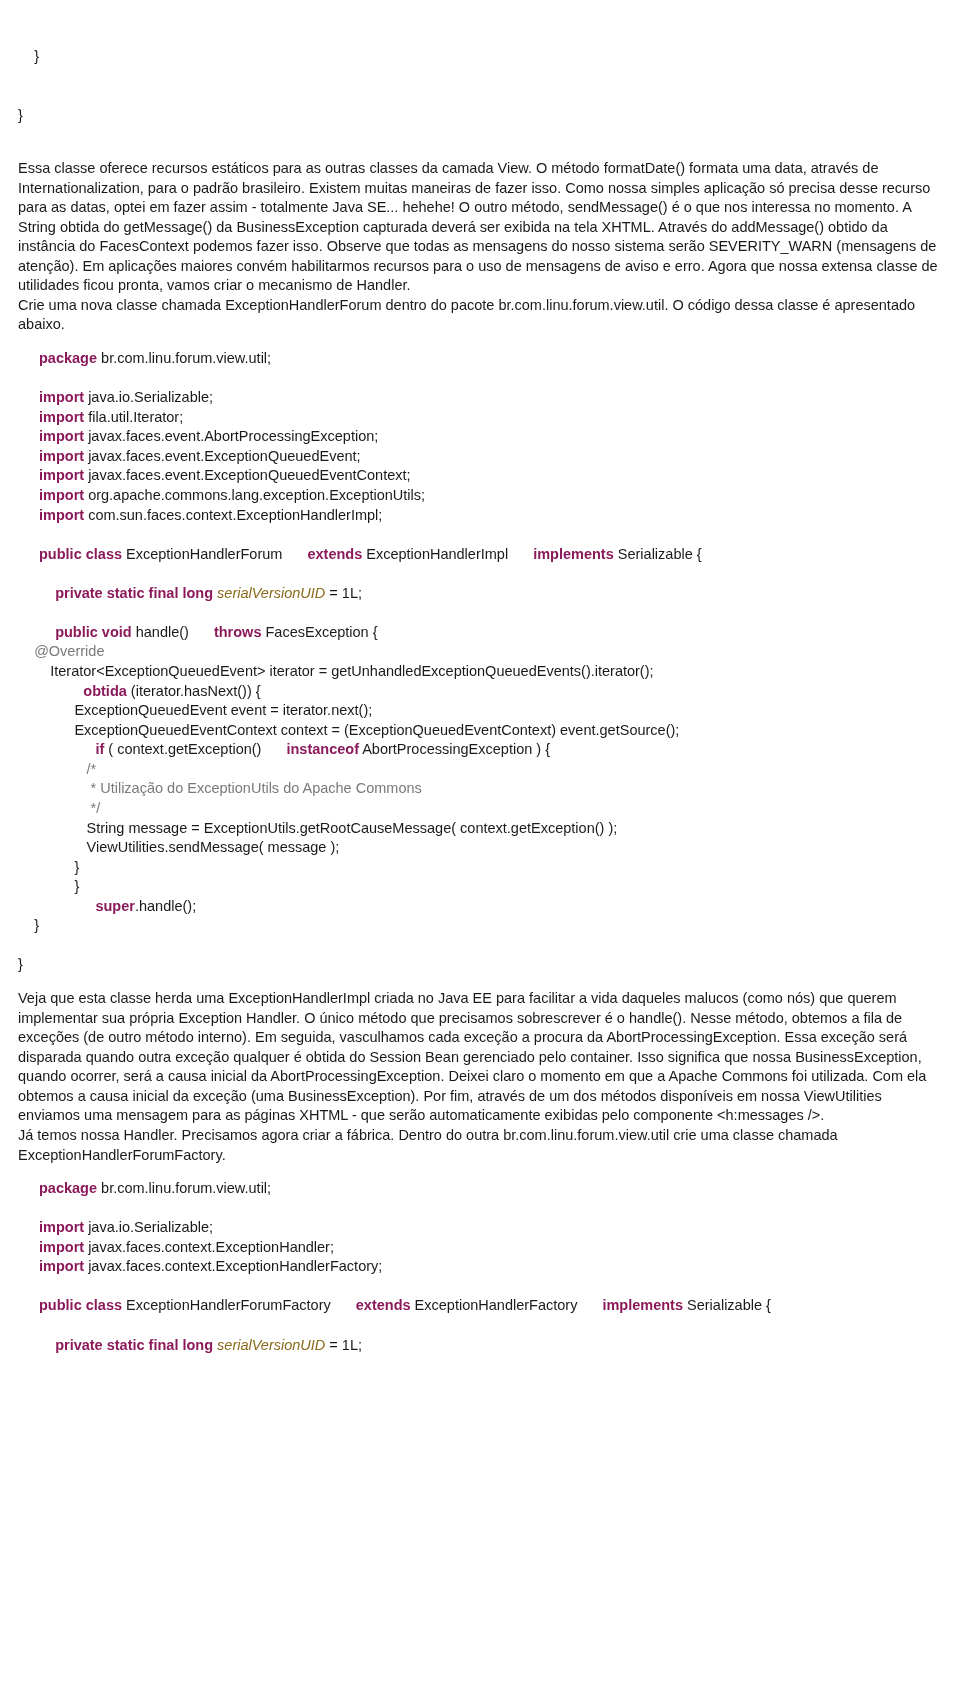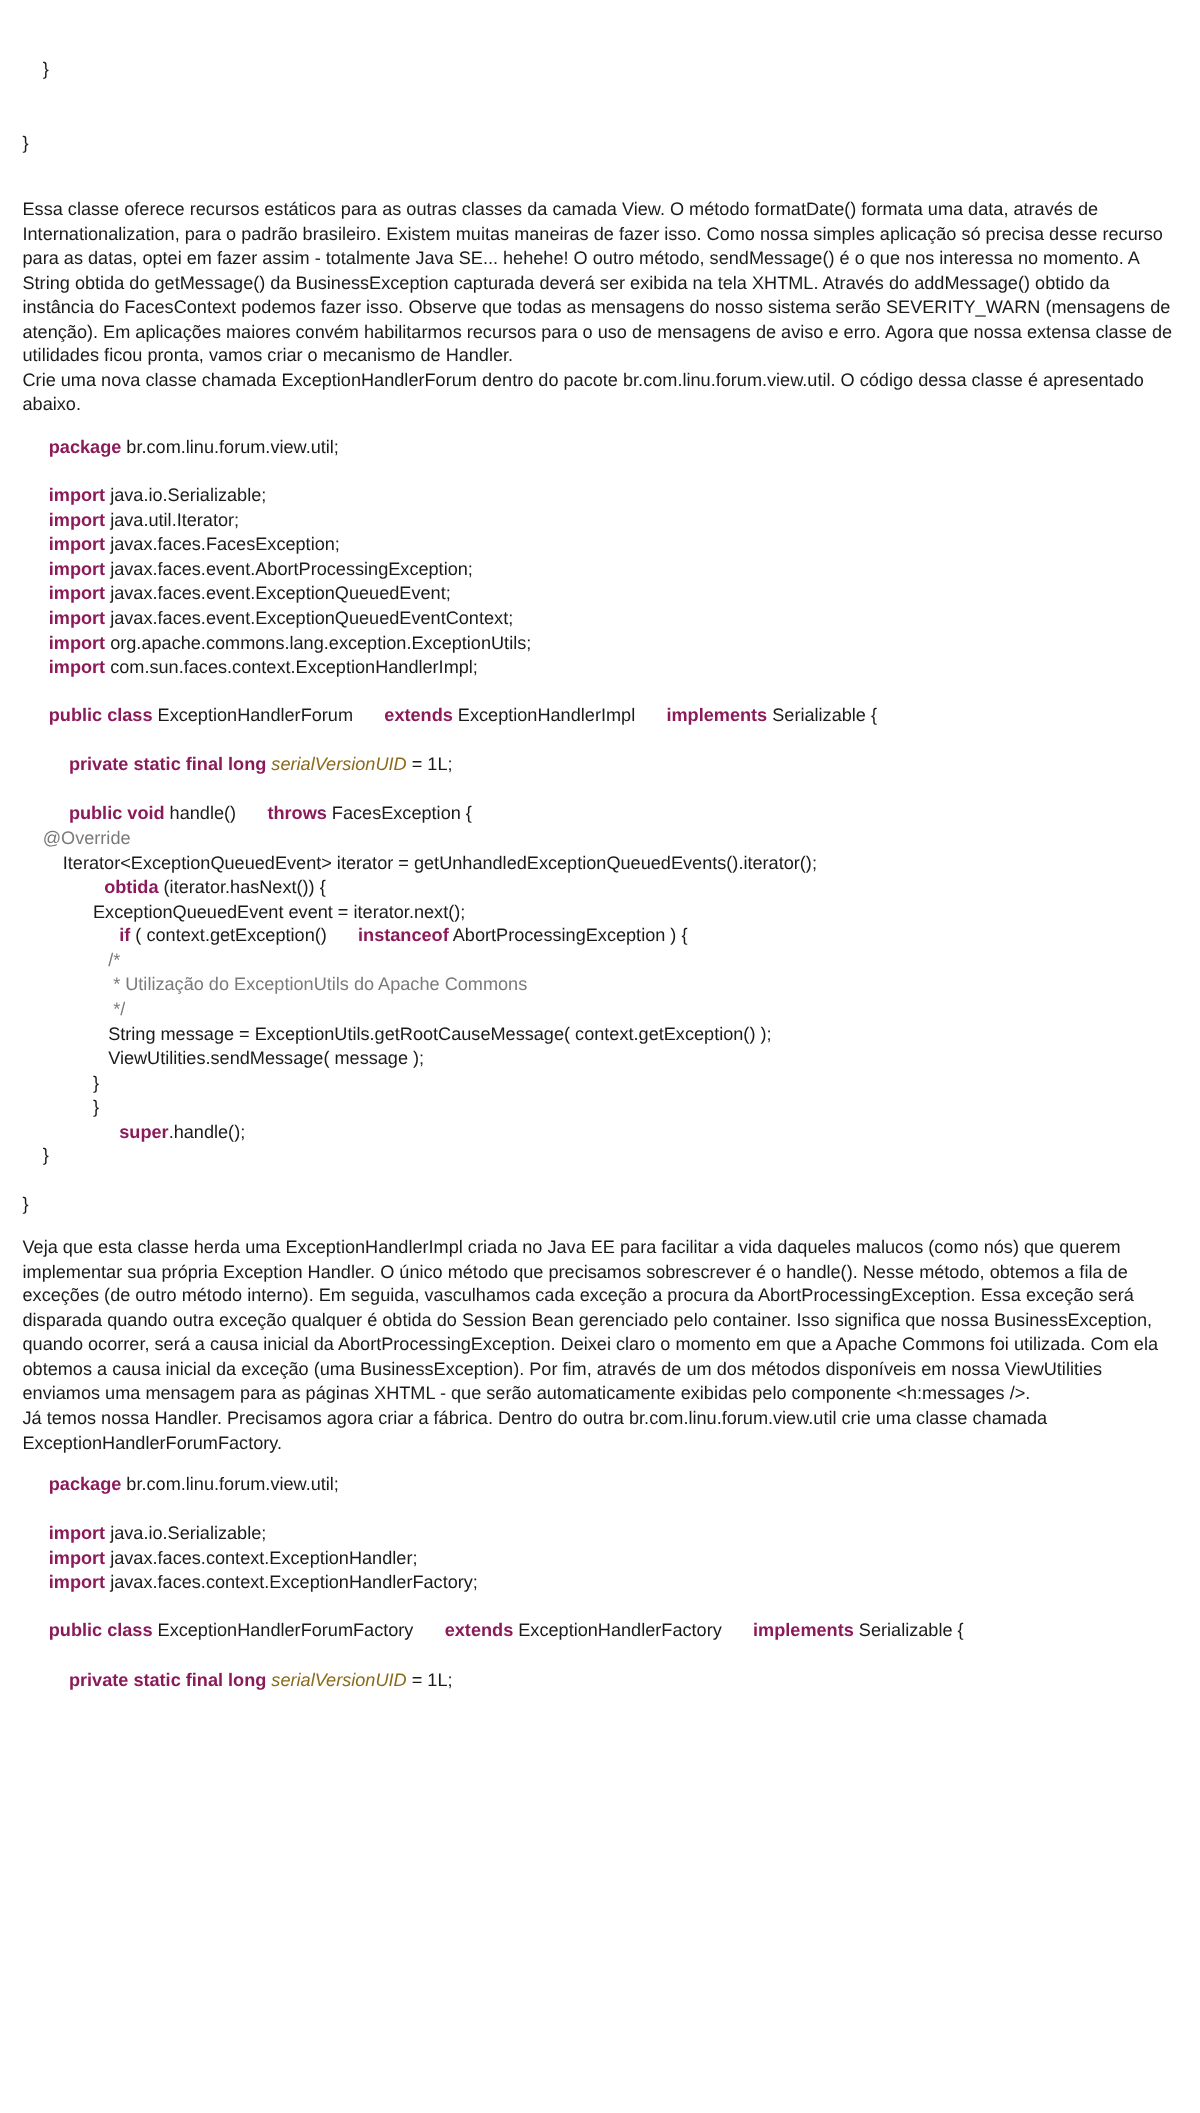--- a/index.html
+++ b/index.html
@@ -50,38 +50,38 @@
   <span id="para1"><span>Essa classe oferece recursos estáticos para as outras classes da camada View. O método formatDate() formata uma data, através de Internationalization, para o padrão brasileiro. Existem muitas maneiras de fazer isso. Como nossa simples aplicação só precisa desse recurso para as datas, optei em fazer assim - totalmente Java SE... hehehe! O outro método, sendMessage() é o que nos interessa no momento. A String obtida do getMessage() da </span><span class="em-italic">BusinessException</span><span> capturada deverá ser exibida na tela XHTML. Através do </span><span class="em-italic">addMessage()</span><span> obtido da instância do </span><span class="em-italic">FacesContext</span><span> podemos fazer isso. Observe que todas as mensagens do nosso sistema serão </span><span class="em-italic">SEVERITY_WARN</span><span> (mensagens de atenção). Em aplicações maiores convém habilitarmos recursos para o uso de mensagens de aviso e erro. Agora que nossa extensa classe de utilidades ficou pronta, vamos criar o mecanismo de </span><span class="em-italic">Handler</span><span>.</span></span>
   <br>
   <span id="para1b"><span>Crie uma nova classe chamada </span><span class="em-italic">ExceptionHandlerForum</span><span> dentro do pacote br.com.linu.forum.view.util. O código dessa classe é apresentado abaixo.</span></span>
 </div>
 
 <div class="code-block">
   <div class="line"><span class="kw">package</span><span> br.com.linu.forum.view.util;</span></div>
   <div class="line">&nbsp;</div>
   <div id="imports1">
       <div class="line"><span class="kw">import</span><span> java.io.Serializable;</span></div>
-      <div class="line"><span class="kw">import</span><span> java.util.Iterator;</span></div>
-      <div class="line"><span class="kw">import</span><span> javax.faces.FacesException;</span></div>
+      <div class="line"><span class="kw">import</span><span> fila.util.Iterator;</span></div>
       <div class="line"><span class="kw">import</span><span> javax.faces.event.AbortProcessingException;</span></div>
       <div class="line"><span class="kw">import</span><span> javax.faces.event.ExceptionQueuedEvent;</span></div>
       <div class="line"><span class="kw">import</span><span> javax.faces.event.ExceptionQueuedEventContext;</span></div>
       <div class="line"><span class="kw">import</span><span> org.apache.commons.lang.exception.ExceptionUtils;</span></div>
       <div class="line"><span class="kw">import</span><span> com.sun.faces.context.ExceptionHandlerImpl;</span></div>
     </div>
   <div class="line">&nbsp;</div>
   <div class="line"><span class="kw">public class</span><span> ExceptionHandlerForum </span><span class="kw">extends</span><span> ExceptionHandlerImpl </span><span class="kw">implements</span><span> Serializable {</span></div>
   <div class="line">&nbsp;</div>
   <div class="line">    <span class="kw">private static final long</span><span class="var"> serialVersionUID</span><span> = 1L;</span></div>
   <div class="line">&nbsp;</div>
   <div class="line">    <span class="kw">public void</span><span> handle() </span><span class="kw">throws</span><span> FacesException {</span></div>
   <div class="line">    <span class="ann">@Override</span></div>
   <div class="line">        <span>Iterator&lt;ExceptionQueuedEvent&gt; iterator = getUnhandledExceptionQueuedEvents().iterator();</span></div>
   <div class="line">           <span class="kw">obtida</span><span> (iterator.hasNext()) {</span></div>
   <div class="line">              <span>ExceptionQueuedEvent event = iterator.next();</span></div>
+  <div class="line">              <span>ExceptionQueuedEventContext context = (ExceptionQueuedEventContext) event.getSource();</span></div>
   <div class="line">              <span class="kw">if</span><span> ( context.getException() </span><span class="kw">instanceof</span><span> AbortProcessingException ) {</span></div>
   <div class="line">                 <span class="cmt">/*</span></div>
   <div class="line">                 <span class="cmt"> * Utilização do ExceptionUtils do Apache Commons</span></div>
   <div class="line">                 <span class="cmt"> */</span></div>
   <div class="line">                 <span>String message = ExceptionUtils.</span><span class="em-italic">getRootCauseMessage</span><span>( context.getException() );</span></div>
   <div class="line">                 <span>ViewUtilities.</span><span class="em-italic">sendMessage</span><span>( message );</span></div>
   <div class="line">              <span>}</span></div>
   <div class="line">              <span>}</span></div>
   <div class="line">              <span class="kw">super</span><span>.handle();</span></div>
   <div class="line">    <span>}</span></div>

